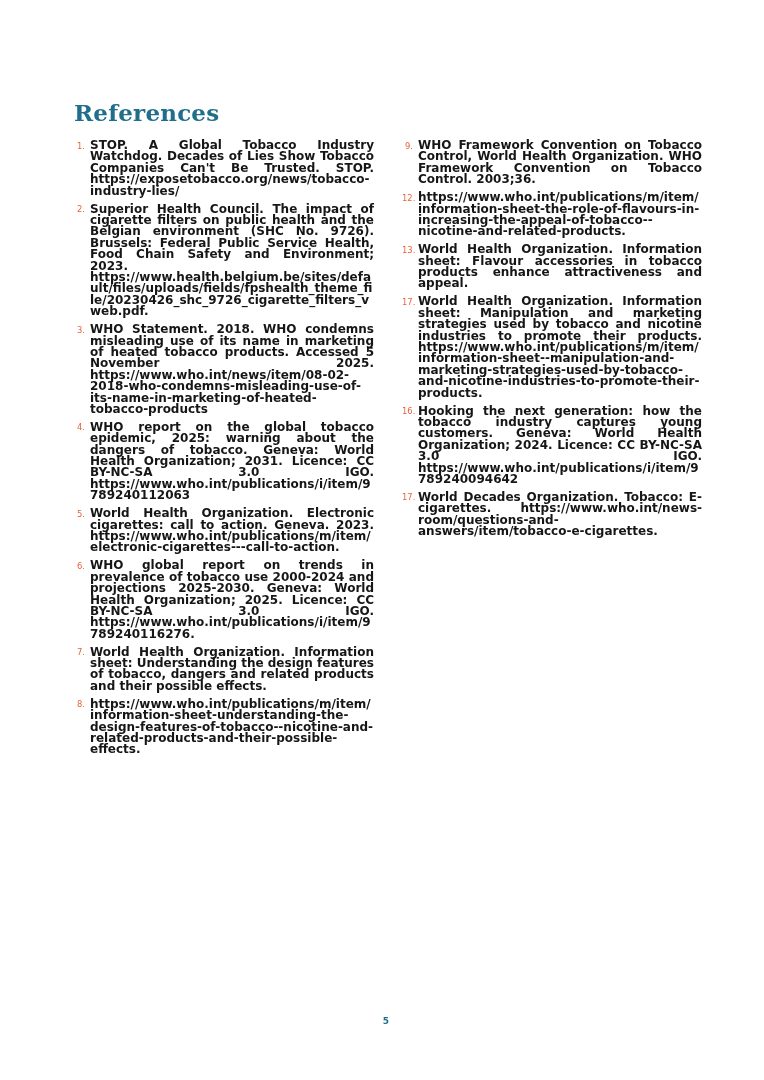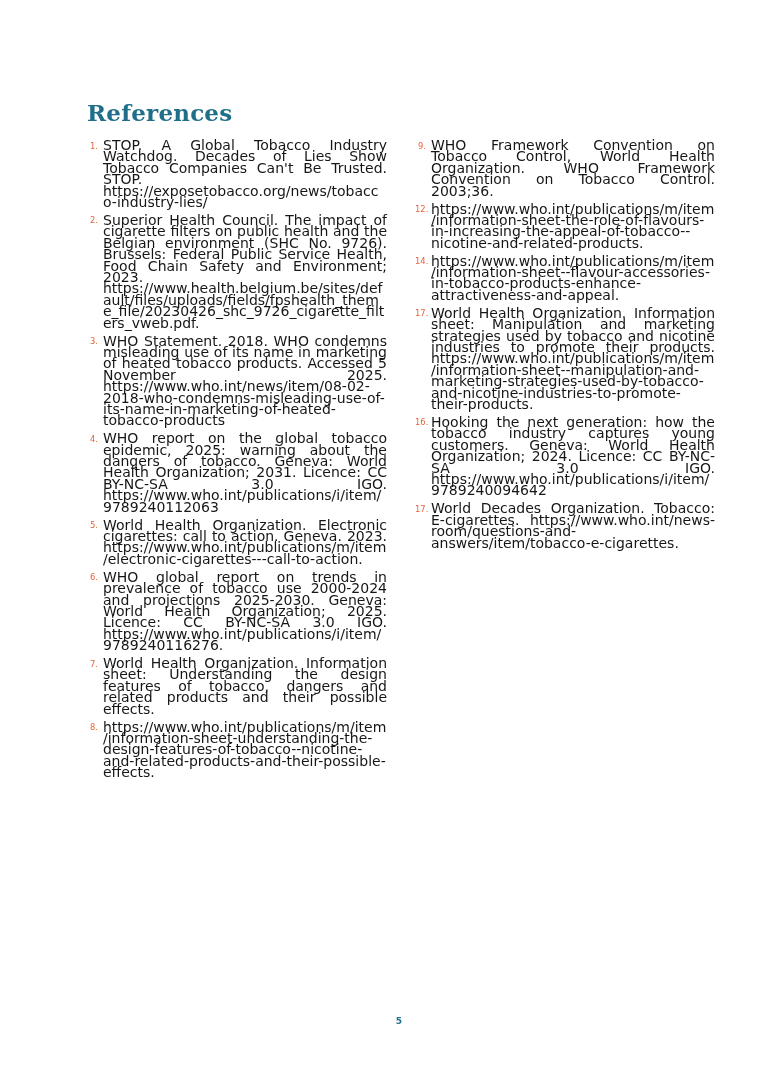--- a/index.html
+++ b/index.html
@@ -10,21 +10,21 @@
   body {
     width: 764px;
     height: 1080px;
     font-family: "DejaVu Sans", sans-serif;
     color: #1a1a1a;
     position: relative;
     overflow: hidden;
   }
   .page {
     position: absolute;
-    left: 17px; top: 0;
+    left: 4px; top: 0;
     width: 644px;
     height: 1080px;
     background: #ffffff;
   }
   .page-title {
     position: absolute;
     left: 70px;
     top: 84px;
     font-family: "DejaVu Serif", serif;
     font-size: 23px;
@@ -59,27 +59,28 @@
     font-size: 8.4px;
     line-height: 11.4px;
     width: 16px;
     min-width: 16px;
     text-align: right;
     padding-right: 5px;
     padding-top: 0.5px;
     box-sizing: border-box;
   }
   .ref-text {
-    font-size: 14px;
+    font-size: 12px;
     line-height: 11.4px;
     text-align: justify;
     color: #161616;
     flex: 1;
     word-break: break-word;
     hyphens: none;
+    font-weight: bold;
   }
   .page-number {
     position: absolute;
     left: 0;
     top: 1016px;
     width: 764px;
     text-align: center;
     font-size: 9px;
     font-weight: 700;
     color: #1f6f8b;
@@ -135,22 +136,22 @@
       <ol class="ref-list">
         <li class="ref-item">
           <span class="ref-num">9.</span>
           <span class="ref-text">WHO Framework Convention on Tobacco Control, World Health Organization. WHO Framework Convention on Tobacco Control. 2003;36.</span>
         </li>
         <li class="ref-item">
           <span class="ref-num">12.</span>
           <span class="ref-text">https://www.who.int/publications/m/item/information-sheet-the-role-of-flavours-in-increasing-the-appeal-of-tobacco--nicotine-and-related-products.</span>
         </li>
         <li class="ref-item">
-          <span class="ref-num">14.</span>
-          <span class="ref-text">https://www.who.int/publications/m/item/information-sheet--flavour-accessories-in-tobacco-products-enhance-attractiveness-and-appeal.</span>
+          <span class="ref-num">13.</span>
+          <span class="ref-text">World Health Organization. Information sheet: Flavour accessories in tobacco products enhance attractiveness and appeal.</span>
         </li>
         <li class="ref-item">
           <span class="ref-num">17.</span>
           <span class="ref-text">World Health Organization. Information sheet: Manipulation and marketing strategies used by tobacco and nicotine industries to promote their products. https://www.who.int/publications/m/item/information-sheet--manipulation-and-marketing-strategies-used-by-tobacco-and-nicotine-industries-to-promote-their-products.</span>
         </li>
         <li class="ref-item">
           <span class="ref-num">16.</span>
           <span class="ref-text">Hooking the next generation: how the tobacco industry captures young customers. Geneva: World Health Organization; 2024. Licence: CC BY-NC-SA 3.0 IGO. https://www.who.int/publications/i/item/9789240094642</span>
         </li>
         <li class="ref-item">

